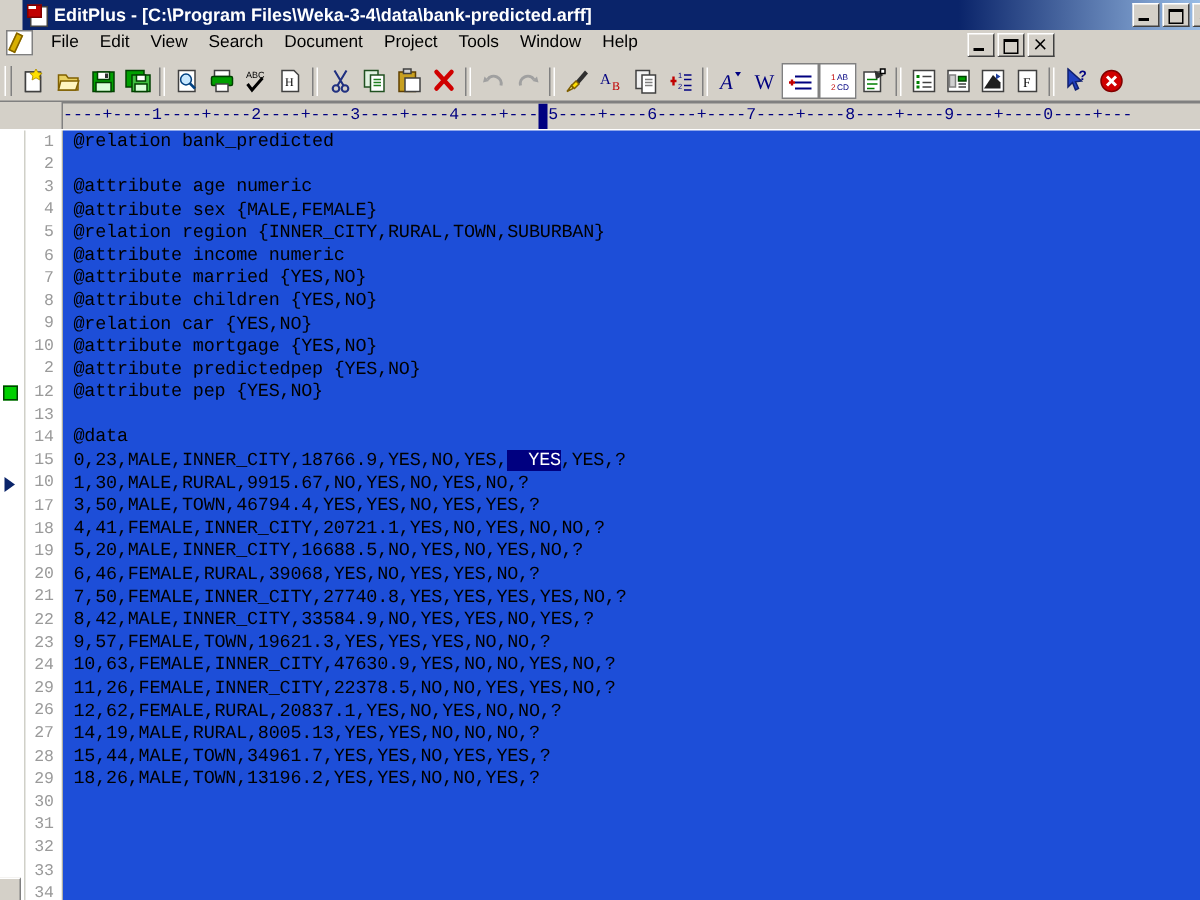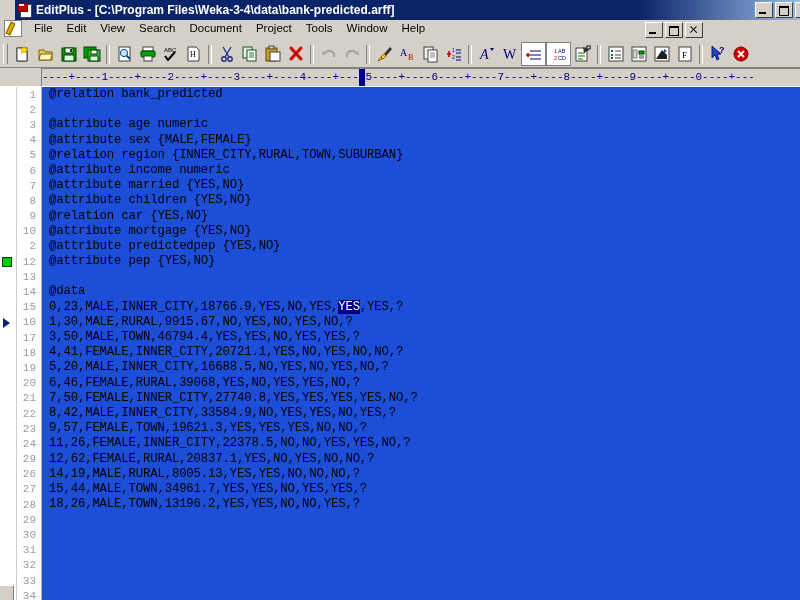--- a/index.html
+++ b/index.html
@@ -132,21 +132,21 @@
   }
   .code{
     flex:1;position:relative;background:#1d4ed8;overflow:hidden;
     padding-left:7px;box-sizing:border-box;
   }
   .code-line{
     height:15.2px;line-height:15.2px;white-space:pre;
     font-family:"Liberation Mono", monospace;
     font-size:12.3px;color:#000000;letter-spacing:-0.15px;
   }
-  .code-line .sel{background:#000080;color:#ffffff;}
+  .code-line .sel{background:#000080;color:#ffffff;padding-left:14px;}
 
   
   .lb-stub{position:absolute;left:0;bottom:0;width:13px;height:14px;background:#d4d0c8;
     border-top:1px solid #ffffff;border-right:1px solid #808080;}
 </style>
 </head>
 <body>
 
 <div id="app">
 
@@ -560,20 +560,21 @@
         <div class="code-line">@data</div>
         <div class="code-line">0,23,MALE,INNER_CITY,18766.9,YES,NO,YES,<span class="sel">YES</span>,YES,?</div>
         <div class="code-line">1,30,MALE,RURAL,9915.67,NO,YES,NO,YES,NO,?</div>
         <div class="code-line">3,50,MALE,TOWN,46794.4,YES,YES,NO,YES,YES,?</div>
         <div class="code-line">4,41,FEMALE,INNER_CITY,20721.1,YES,NO,YES,NO,NO,?</div>
         <div class="code-line">5,20,MALE,INNER_CITY,16688.5,NO,YES,NO,YES,NO,?</div>
         <div class="code-line">6,46,FEMALE,RURAL,39068,YES,NO,YES,YES,NO,?</div>
         <div class="code-line">7,50,FEMALE,INNER_CITY,27740.8,YES,YES,YES,YES,NO,?</div>
         <div class="code-line">8,42,MALE,INNER_CITY,33584.9,NO,YES,YES,NO,YES,?</div>
         <div class="code-line">9,57,FEMALE,TOWN,19621.3,YES,YES,YES,NO,NO,?</div>
+        <div class="code-line">10,63,FEMALE,INNER_CITY,47630.9,YES,NO,NO,YES,NO,?</div>
         <div class="code-line">11,26,FEMALE,INNER_CITY,22378.5,NO,NO,YES,YES,NO,?</div>
         <div class="code-line">12,62,FEMALE,RURAL,20837.1,YES,NO,YES,NO,NO,?</div>
         <div class="code-line">14,19,MALE,RURAL,8005.13,YES,YES,NO,NO,NO,?</div>
         <div class="code-line">15,44,MALE,TOWN,34961.7,YES,YES,NO,YES,YES,?</div>
         <div class="code-line">18,26,MALE,TOWN,13196.2,YES,YES,NO,NO,YES,?</div>
       </div>
   </div>
 
   <div class="lb-stub"></div>
 </div>

